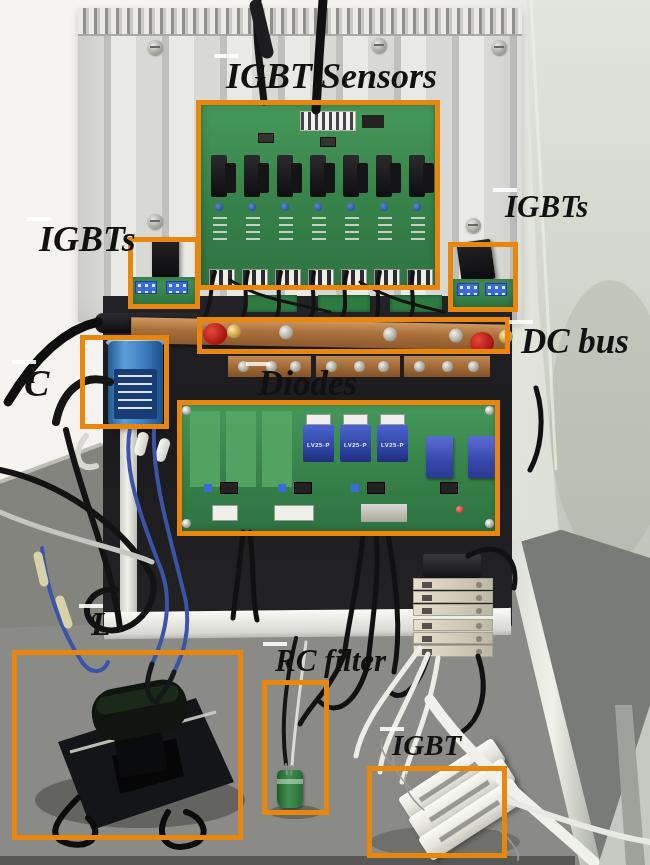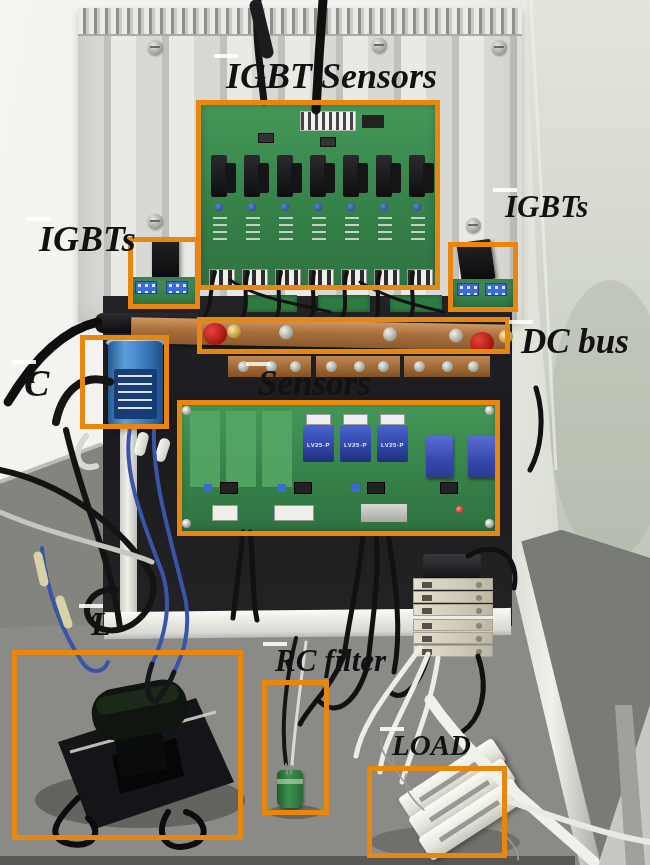--- a/index.html
+++ b/index.html
@@ -471,26 +471,26 @@
       <span>IGBTs</span>
     </div>
   <div class="label l-dcbus">
       <span>DC bus</span>
     </div>
   <div class="label l-ca">
       <span>C</span>
       <sub>a</sub>
     </div>
   <div class="label l-sensors">
-      <span>Sensors</span>
+      <span>Diodes</span>
     </div>
   <div class="label l-la">
       <span>L</span>
       <sub>a</sub>
     </div>
   <div class="label l-rc">
       <span>RC filter</span>
     </div>
   <div class="label l-load">
-      <span>LOAD</span>
+      <span>IGBT</span>
     </div>
 
 </div>
 
 </body></html>

